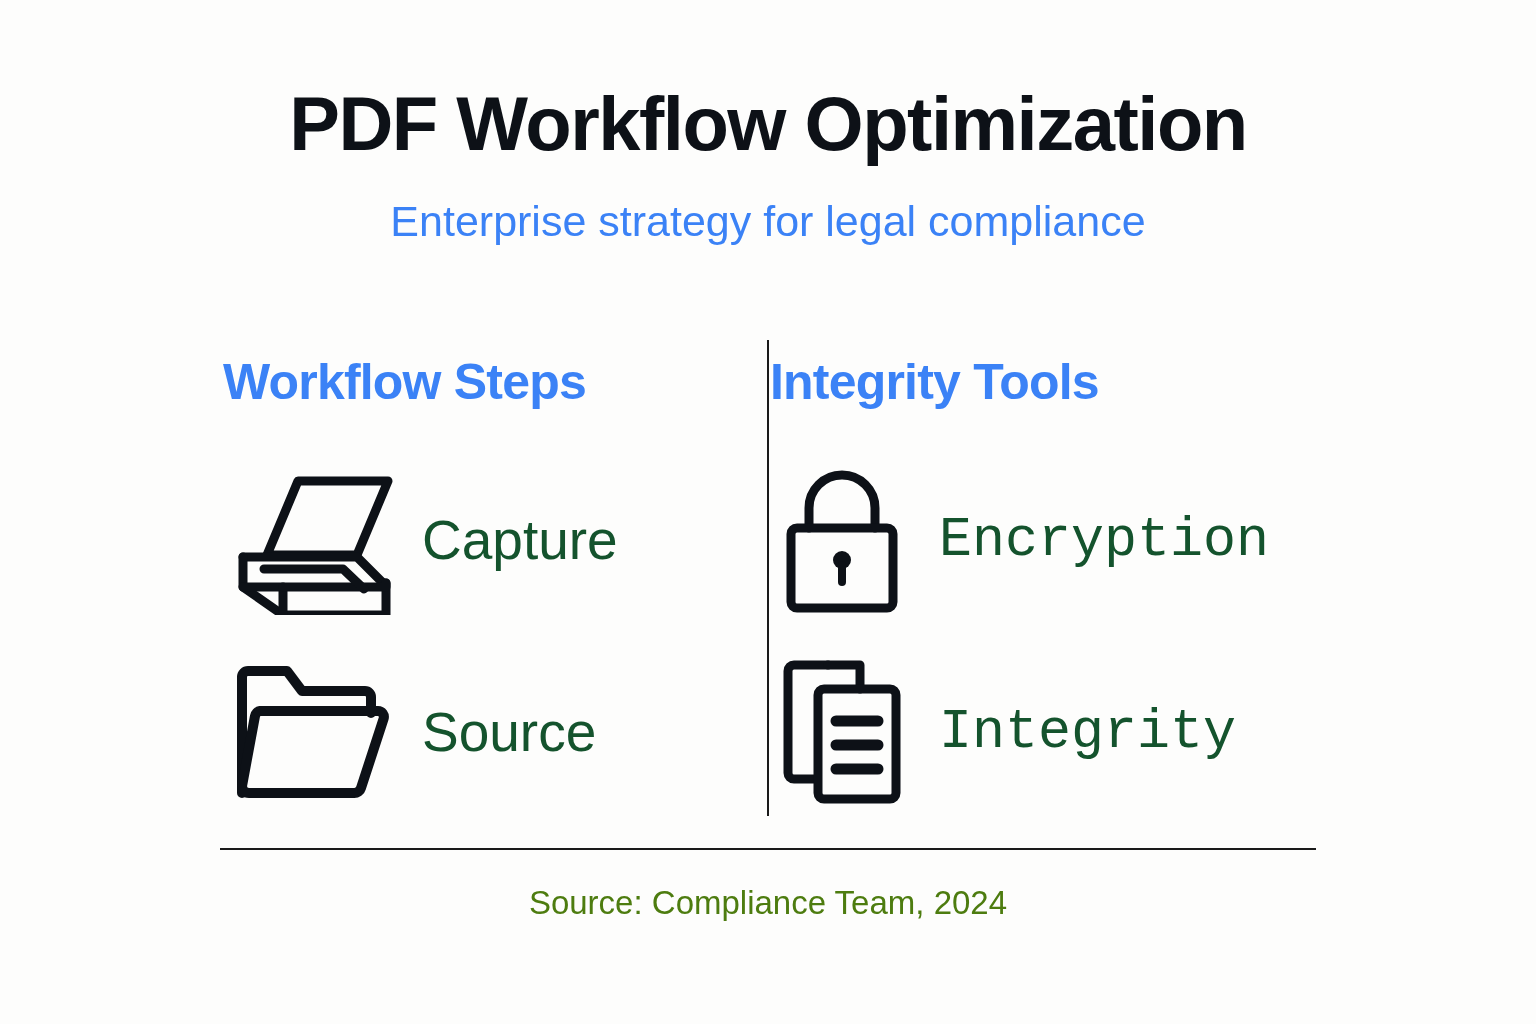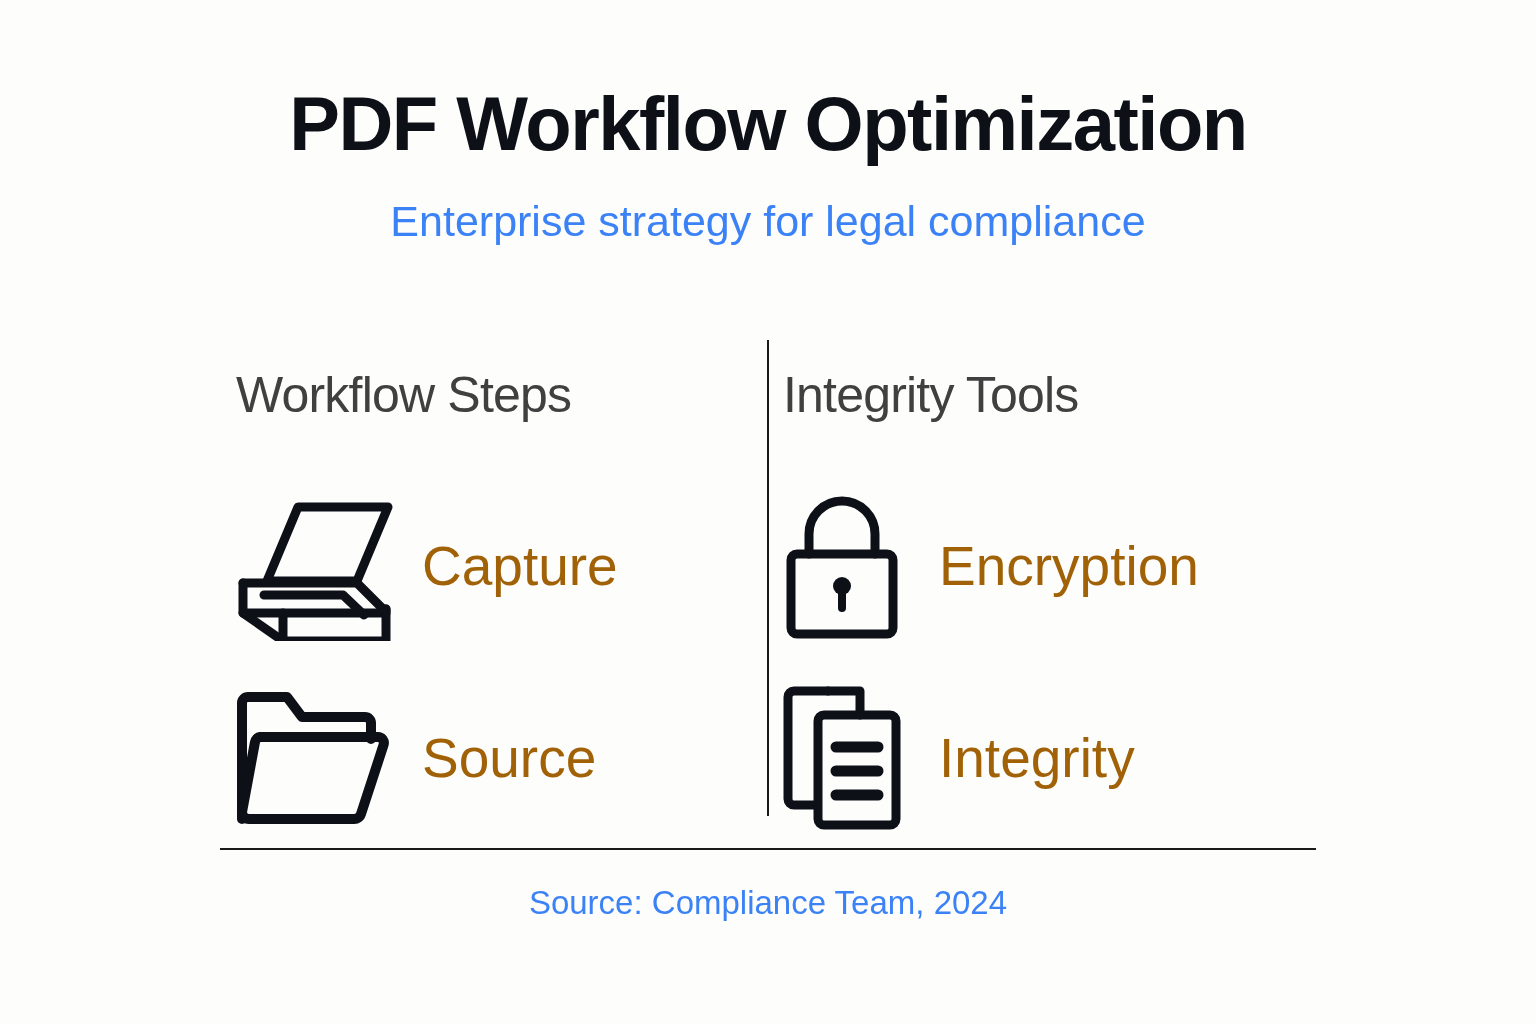--- a/index.html
+++ b/index.html
@@ -77,25 +77,25 @@
     position: absolute;
     left: 767px;
     top: 340px;
     width: 2px;
     height: 476px;
     background: #1a1a1a;
   }
 
   .col-heading {
     font-size: 50px;
-    font-weight: 400;
+    font-weight: 700;
     letter-spacing: -0.8px;
     line-height: 1.0;
-    color: #404040;
-    margin: 16px;
+    color: #3b82f6;
+    margin: 3px;
     padding-top: 16px;
     white-space: nowrap;
   }
 
   .items {
     margin: 0;
     padding: 0;
     list-style: none;
     display: flex;
     flex-direction: column;
@@ -124,47 +124,48 @@
     width: 150px;
     min-width: 150px;
   }
   .item-icon svg {
     display: block;
   }
   .item-label {
     font-size: 55px;
     font-weight: 400;
     line-height: 1.0;
-    color: #a16207;
+    color: #14532d;
     white-space: nowrap;
     padding-left: 22px;
   }
   .col-right .item-label {
     padding-left: 22px;
+    font-family: Liberation Mono, monospace;
   }
 
   
   .footer-rule {
     position: absolute;
     left: 220px;
     top: 848px;
     width: 1096px;
     height: 2px;
     background: #1a1a1a;
   }
   .footer-note {
     position: absolute;
     left: 0;
     top: 886px;
     width: 1536px;
     text-align: center;
     font-size: 33px;
     font-weight: 400;
     line-height: 1.0;
-    color: #3b82f6;
+    color: #4d7c0f;
     white-space: nowrap;
   }
 </style>
 </head>
 <body>
 
 <div class="infographic">
 
   <div class="header">
     <h1 class="title">PDF Workflow Optimization</h1>

